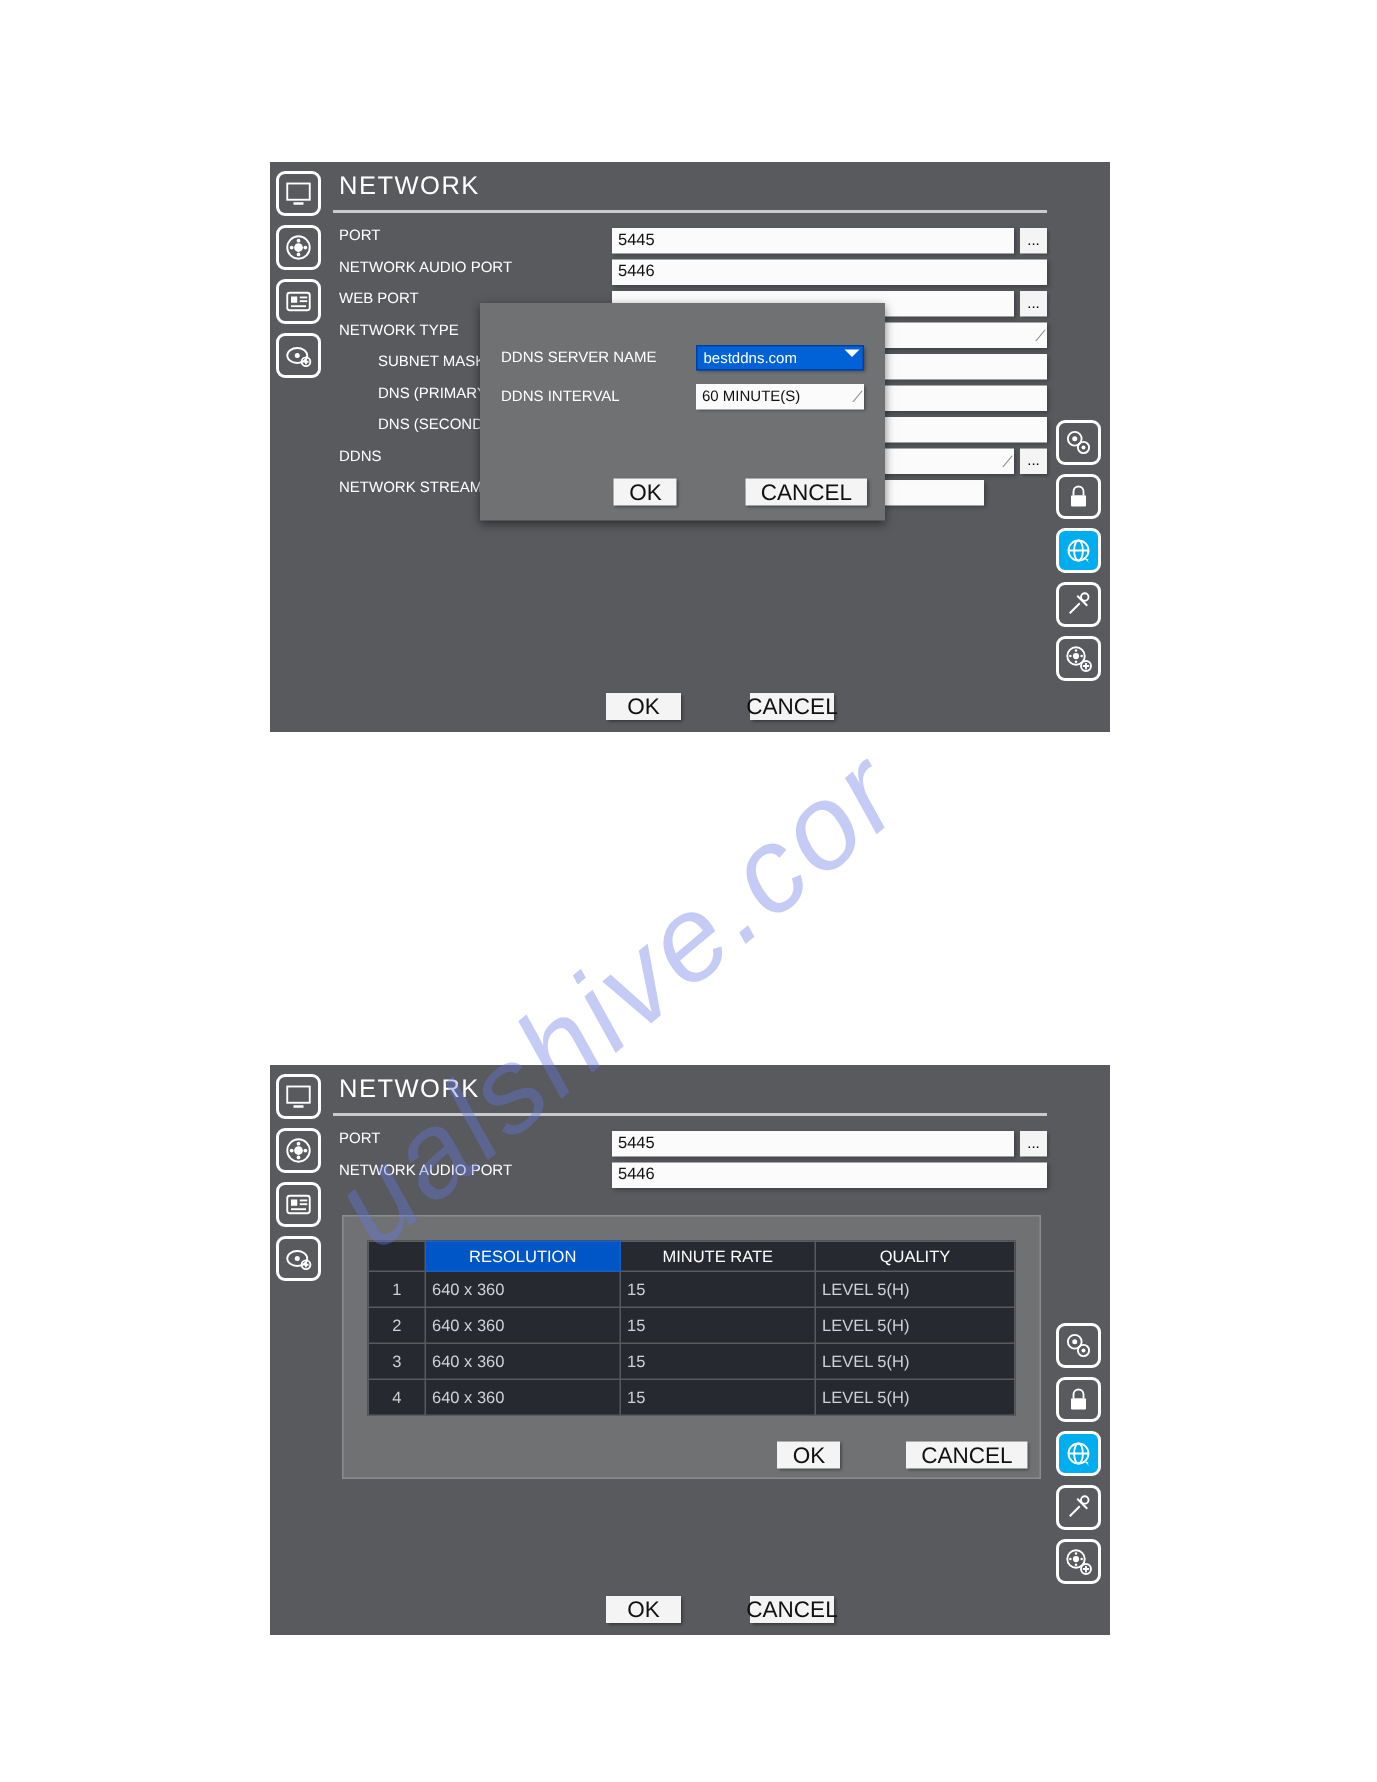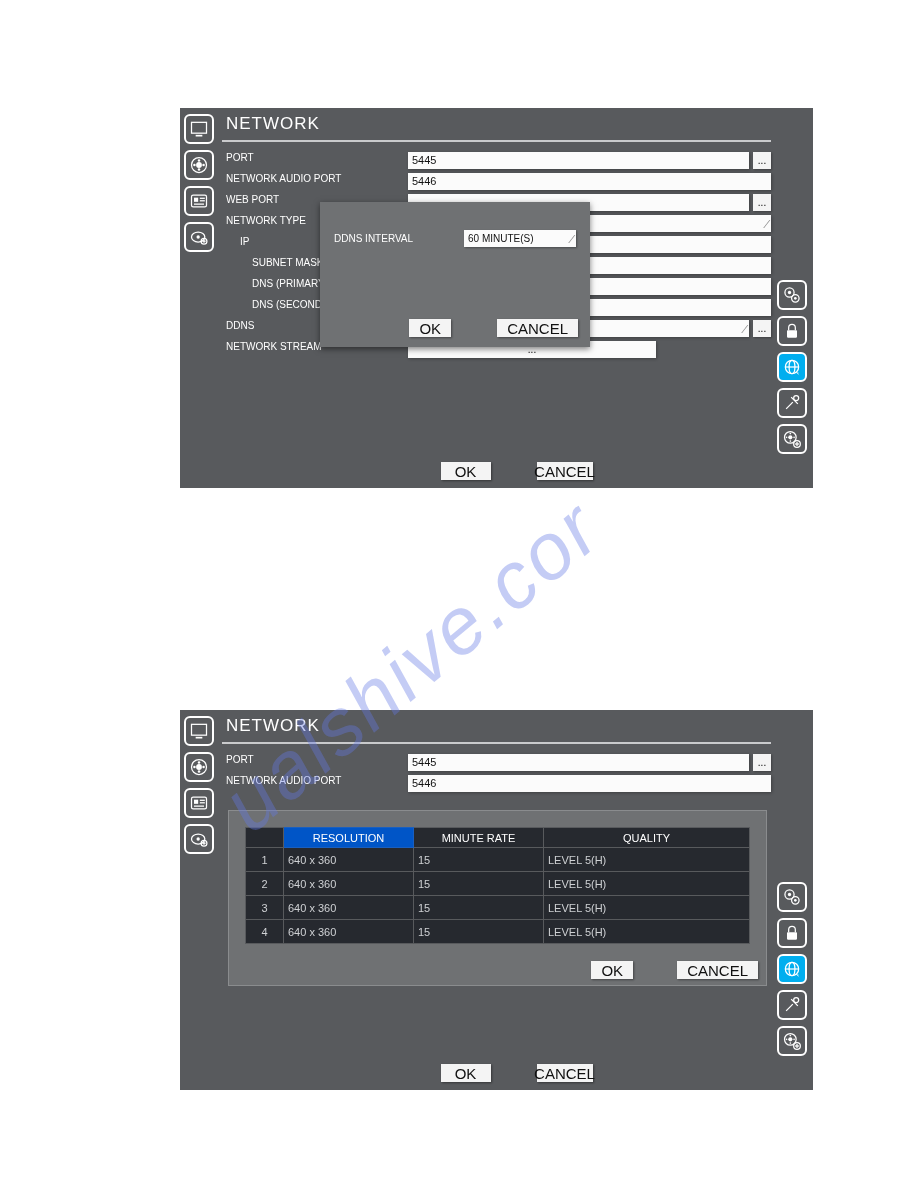--- a/index.html
+++ b/index.html
@@ -18,21 +18,21 @@
     font-style: italic;
     font-weight: normal;
     transform: rotate(-40deg);
     pointer-events: none;
     z-index: 100;
     letter-spacing: 3px;
     white-space: nowrap;
   }
   .panel {
     position: absolute;
-    width: 633px;
+    width: 560px;
     height: 380px;
     background: #585a5d;
     left: 180px;
   }
   .panel.top { top: 108px; }
   .panel.bottom { top: 710px; }
 
   .left-icons {
     position: absolute;
     left: 4px; top: 6px;
@@ -273,24 +273,20 @@
       <div class="field shadow"></div>
       <div class="ellipsis-btn">...</div>
     </div>
     <div class="row">
       <div class="label">NETWORK TYPE</div>
       <div class="field shadow">
           <span class="slashmark">⁄</span>
         </div>
     </div>
     <div class="row">
-      <div class="label indent1">IP</div>
-      <div class="field shadow"></div>
-    </div>
-    <div class="row">
       <div class="label indent2">SUBNET MASK</div>
       <div class="field shadow"></div>
     </div>
     <div class="row">
       <div class="label indent2">DNS (PRIMARY)</div>
       <div class="field shadow"></div>
     </div>
     <div class="row">
       <div class="label indent2">DNS (SECONDARY)</div>
       <div class="field shadow"></div>
@@ -300,20 +296,24 @@
       <div class="field shadow"><span>SERVER1</span><span class="slashmark">⁄</span></div>
       <div class="ellipsis-btn">...</div>
     </div>
     <div class="row">
       <div class="label">NETWORK STREAM</div>
       <div class="stream-field" style="max-width:248px">...</div>
     </div>
   </div>
 
   <div class="ddns-modal">
+    <div class="ddns-row">
+      <div class="dlabel">DDNS SERVER NAME</div>
+      <div class="dfield blue"><span>bestddns.com</span><span class="dropdown-arrow" style="border-top-color:#fff"></span></div>
+    </div>
     <div class="ddns-row">
       <div class="dlabel">DDNS INTERVAL</div>
       <div class="dfield white"><span>60 MINUTE(S)</span><span class="slashmark">⁄</span></div>
     </div>
     <div class="ddns-buttons">
       <div class="btn">OK</div>
       <div class="btn">CANCEL</div>
     </div>
   </div>
 

